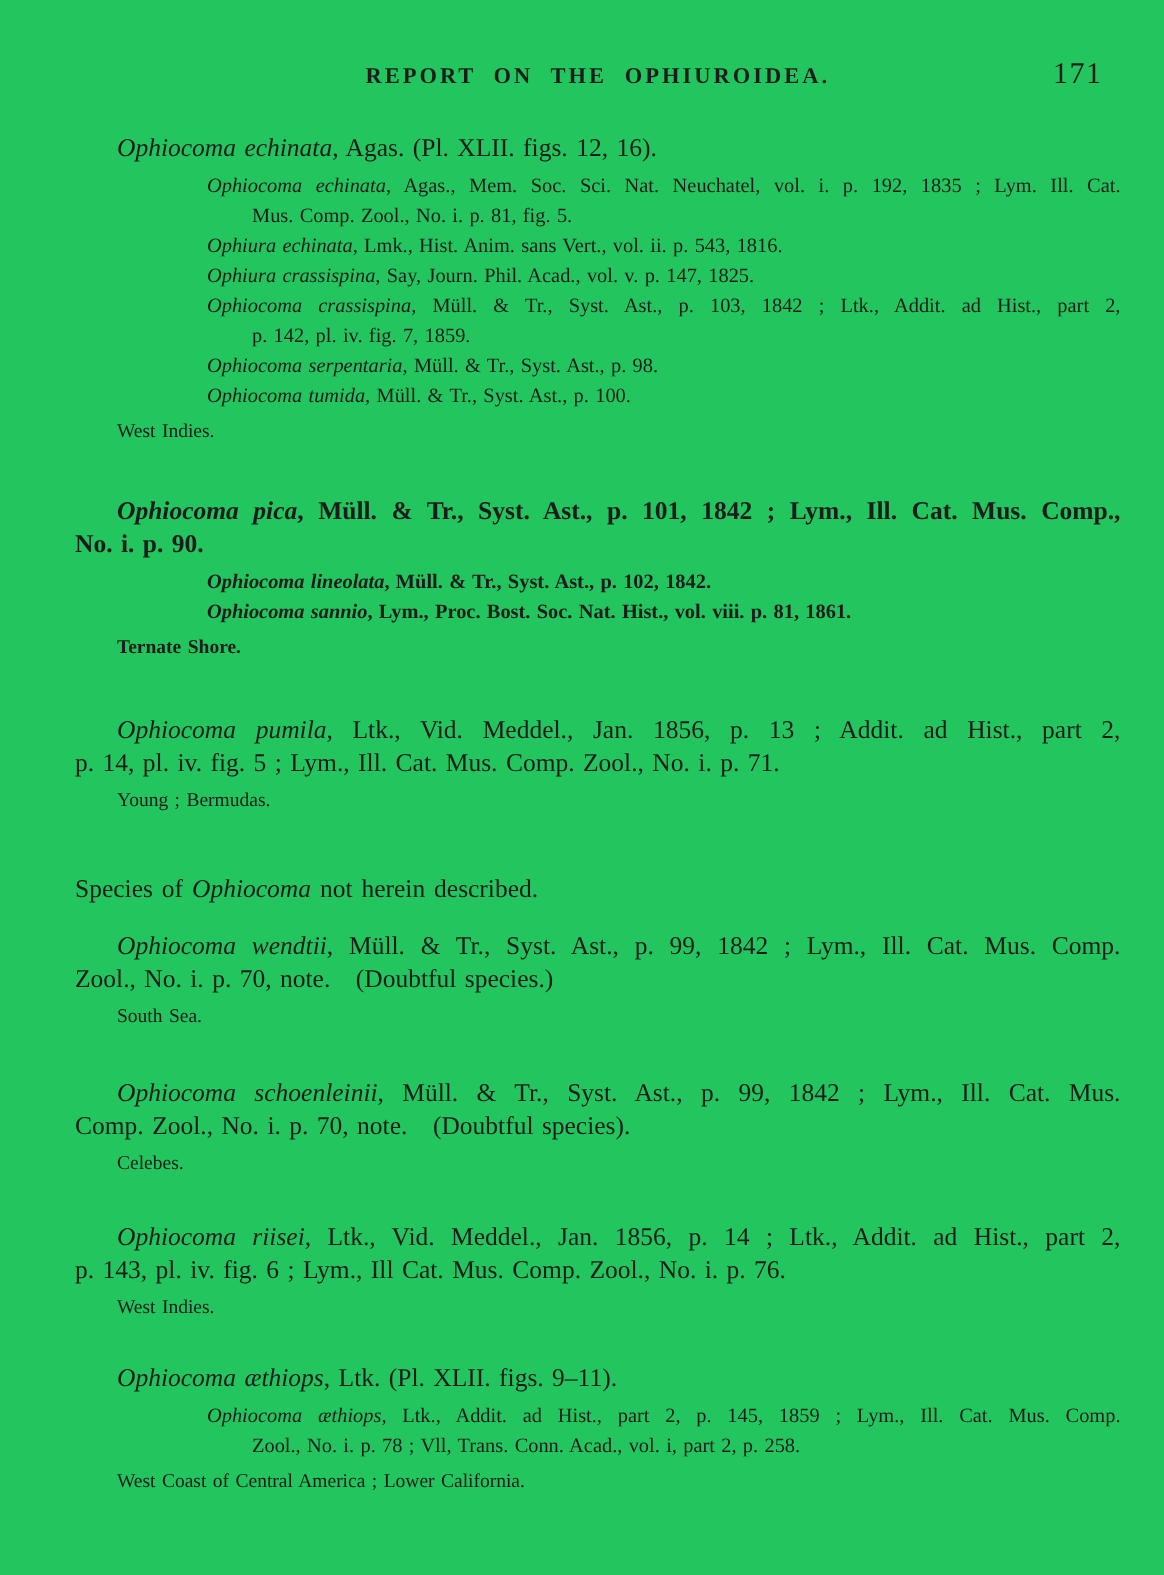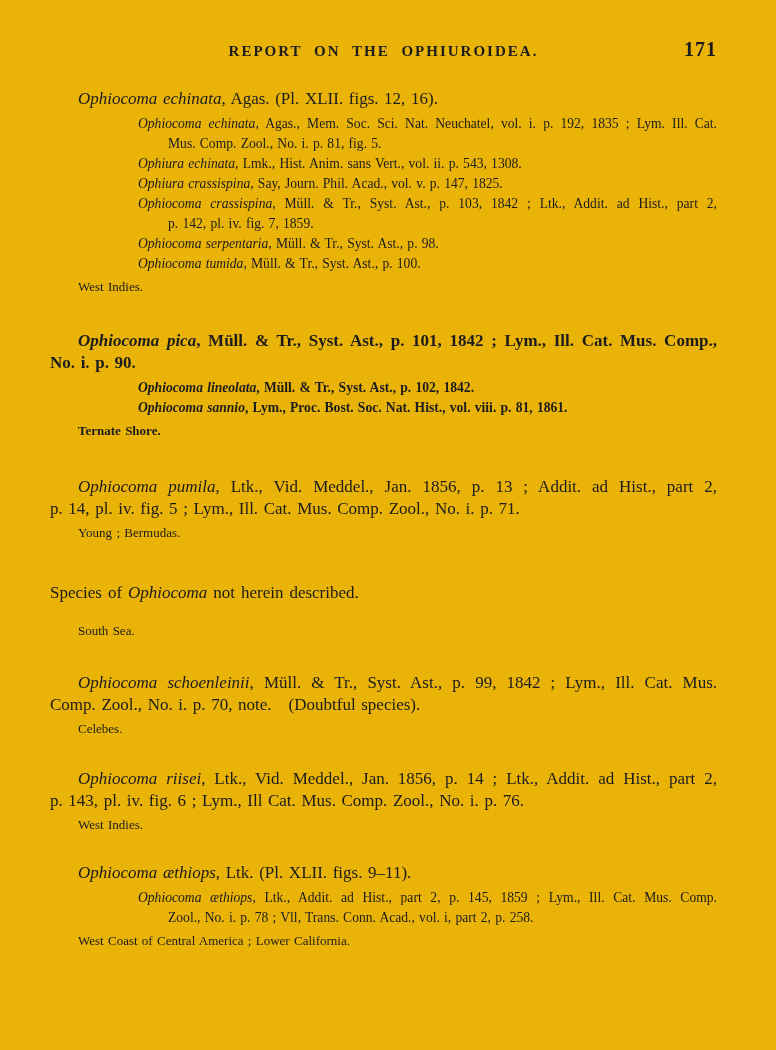--- a/index.html
+++ b/index.html
@@ -5,35 +5,35 @@
   html,body{margin:0;padding:0;}
   body{
     width:776px;height:1050px;background:#ffffff;
     font-family:"Liberation Serif","DejaVu Serif",serif;
     color:#1c1c1c;
     -webkit-font-smoothing:antialiased;
   }
   .page{
     box-sizing:border-box;
     width:776px;height:1050px;
-    padding:40px 59px 0 50px;
-    background:#eab308;
+    padding:40px 29px 0 50px;
+    background:#22c55e;
     overflow:hidden;
     position:relative;
   }
   .header{position:relative;height:22px;}
   .running-title{
     display:block;text-align:center;
     font-size:15px;font-weight:bold;
     letter-spacing:2px;word-spacing:6px;
     line-height:22px;
   }
   .page-number{
-    position:absolute;right:0;top:-3px;
-    font-size:20px;font-weight:bold;line-height:24px;
+    position:absolute;right:12px;top:-3px;
+    font-size:20px;font-weight:normal;line-height:24px;
     letter-spacing:1px;
   }
   p{margin:0;}
   .entry{margin:0;}
   .heading{
     font-size:17px;line-height:22px;word-spacing:0.08em;
   }
   .line{display:block;}
   .indent{padding-left:28px;}
   .just{text-align:justify;text-align-last:justify;}
@@ -71,21 +71,21 @@
   <div class="entry mt26">
     <p class="heading">
       <span class="line indent"><i>Ophiocoma echinata</i><span>, Agas. (Pl. XLII. figs. 12, 16).</span></span>
     </p>
     <div class="syn-block">
       <p>
         <span class="line just"><i>Ophiocoma echinata</i><span>, Agas., Mem. Soc. Sci. Nat. Neuchatel, vol. i. p. 192, 1835&nbsp;; Lym. Ill. Cat.</span></span>
         <span class="line cont">Mus. Comp. Zool., No. i. p. 81, fig. 5.</span>
       </p>
       <p>
-        <span class="line"><i>Ophiura echinata</i><span>, Lmk., Hist. Anim. sans Vert., vol. ii. p. 543, 1308.</span></span>
+        <span class="line"><i>Ophiura echinata</i><span>, Lmk., Hist. Anim. sans Vert., vol. ii. p. 543, 1816.</span></span>
       </p>
       <p>
         <span class="line"><i>Ophiura crassispina</i><span>, Say, Journ. Phil. Acad., vol. v. p. 147, 1825.</span></span>
       </p>
       <p>
         <span class="line just"><i>Ophiocoma crassispina</i><span>, Müll. &amp; Tr., Syst. Ast., p. 103, 1842&nbsp;; Ltk., Addit. ad Hist., part 2,</span></span>
         <span class="line cont">p. 142, pl. iv. fig. 7, 1859.</span>
       </p>
       <p>
         <span class="line"><i>Ophiocoma serpentaria</i><span>, Müll. &amp; Tr., Syst. Ast., p. 98.</span></span>
@@ -117,20 +117,24 @@
     <p class="heading">
       <span class="line indent just"><i>Ophiocoma pumila</i><span>, Ltk., Vid. Meddel., Jan. 1856, p. 13&nbsp;; Addit. ad Hist., part 2,</span></span>
       <span class="line">p. 14, pl. iv. fig. 5&nbsp;; Lym., Ill. Cat. Mus. Comp. Zool., No. i. p. 71.</span>
     </p>
     <p class="locality">Young&nbsp;; Bermudas.</p>
   </div>
 
   <p class="section-heading"><span>Species of </span><i>Ophiocoma</i><span> not herein described.</span></p>
 
   <div class="entry">
+    <p class="heading">
+      <span class="line indent just"><i>Ophiocoma wendtii</i><span>, Müll. &amp; Tr., Syst. Ast., p. 99, 1842&nbsp;; Lym., Ill. Cat. Mus. Comp.</span></span>
+      <span class="line">Zool., No. i. p. 70, note. (Doubtful species.)</span>
+    </p>
     <p class="locality">South Sea.</p>
   </div>
 
   <div class="entry mt30">
     <p class="heading">
       <span class="line indent just"><i>Ophiocoma schoenleinii</i><span>, Müll. &amp; Tr., Syst. Ast., p. 99, 1842&nbsp;; Lym., Ill. Cat. Mus.</span></span>
       <span class="line">Comp. Zool., No. i. p. 70, note. (Doubtful species).</span>
     </p>
     <p class="locality">Celebes.</p>
   </div>

